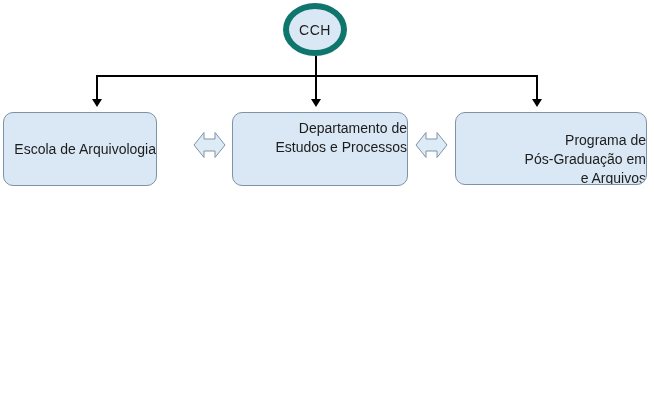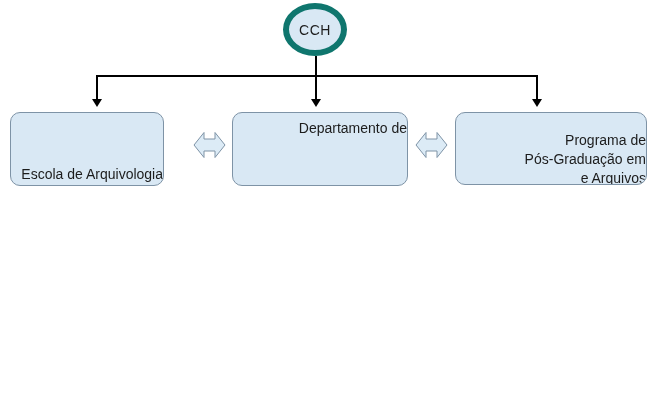--- a/index.html
+++ b/index.html
@@ -53,21 +53,21 @@
     background: #d9e8f4;
     border: 1px solid #7e93a6;
     border-radius: 10px;
     box-sizing: border-box;
     font-size: 14px;
     line-height: 19px;
     color: #1c1c1c;
     text-align: center;
     overflow: hidden;
   }
-  .node-1 { left: 10px;   width: 154px; padding-top: 52px; }
+  .node-1 { left: 3px;   width: 154px; padding-top: 27px; }
   .node-2 { left: 232px; width: 176px; padding-top: 6px; }
   .node-3 { left: 455px; width: 192px; padding-top: 18px; height: 73px; }
   .node span { display: block; text-align: right; }
 
   
   .dbl-arrow { position: absolute; top: 130px; width: 33px; height: 30px; }
   .dbl-arrow-1 { left: 193px; }
   .dbl-arrow-2 { left: 415px; }
 </style>
 </head>
@@ -87,20 +87,21 @@
   <div class="arrowhead-down ah-left"></div>
   <div class="arrowhead-down ah-mid"></div>
   <div class="arrowhead-down ah-right"></div>
 
   <div class="node node-1">
     <span>Escola de Arquivologia</span>
   </div>
 
   <div class="node node-2">
     <span>Departamento de</span>
+    <span>Estudos e Processos</span>
   </div>
 
   <div class="node node-3">
     <span>Programa de</span>
     <span>Pós-Graduação em</span>
     <span>e Arquivos</span>
   </div>
 
   <svg class="dbl-arrow dbl-arrow-1" viewBox="0 0 33 30">
     <path d="M1,15 L11,2.5 L11,9 L22,9 L22,2.5 L32,15 L22,27.5 L22,21 L11,21 L11,27.5 Z" fill="#dcebf6" stroke="#7e93a6" stroke-width="1" stroke-linejoin="miter"></path>

